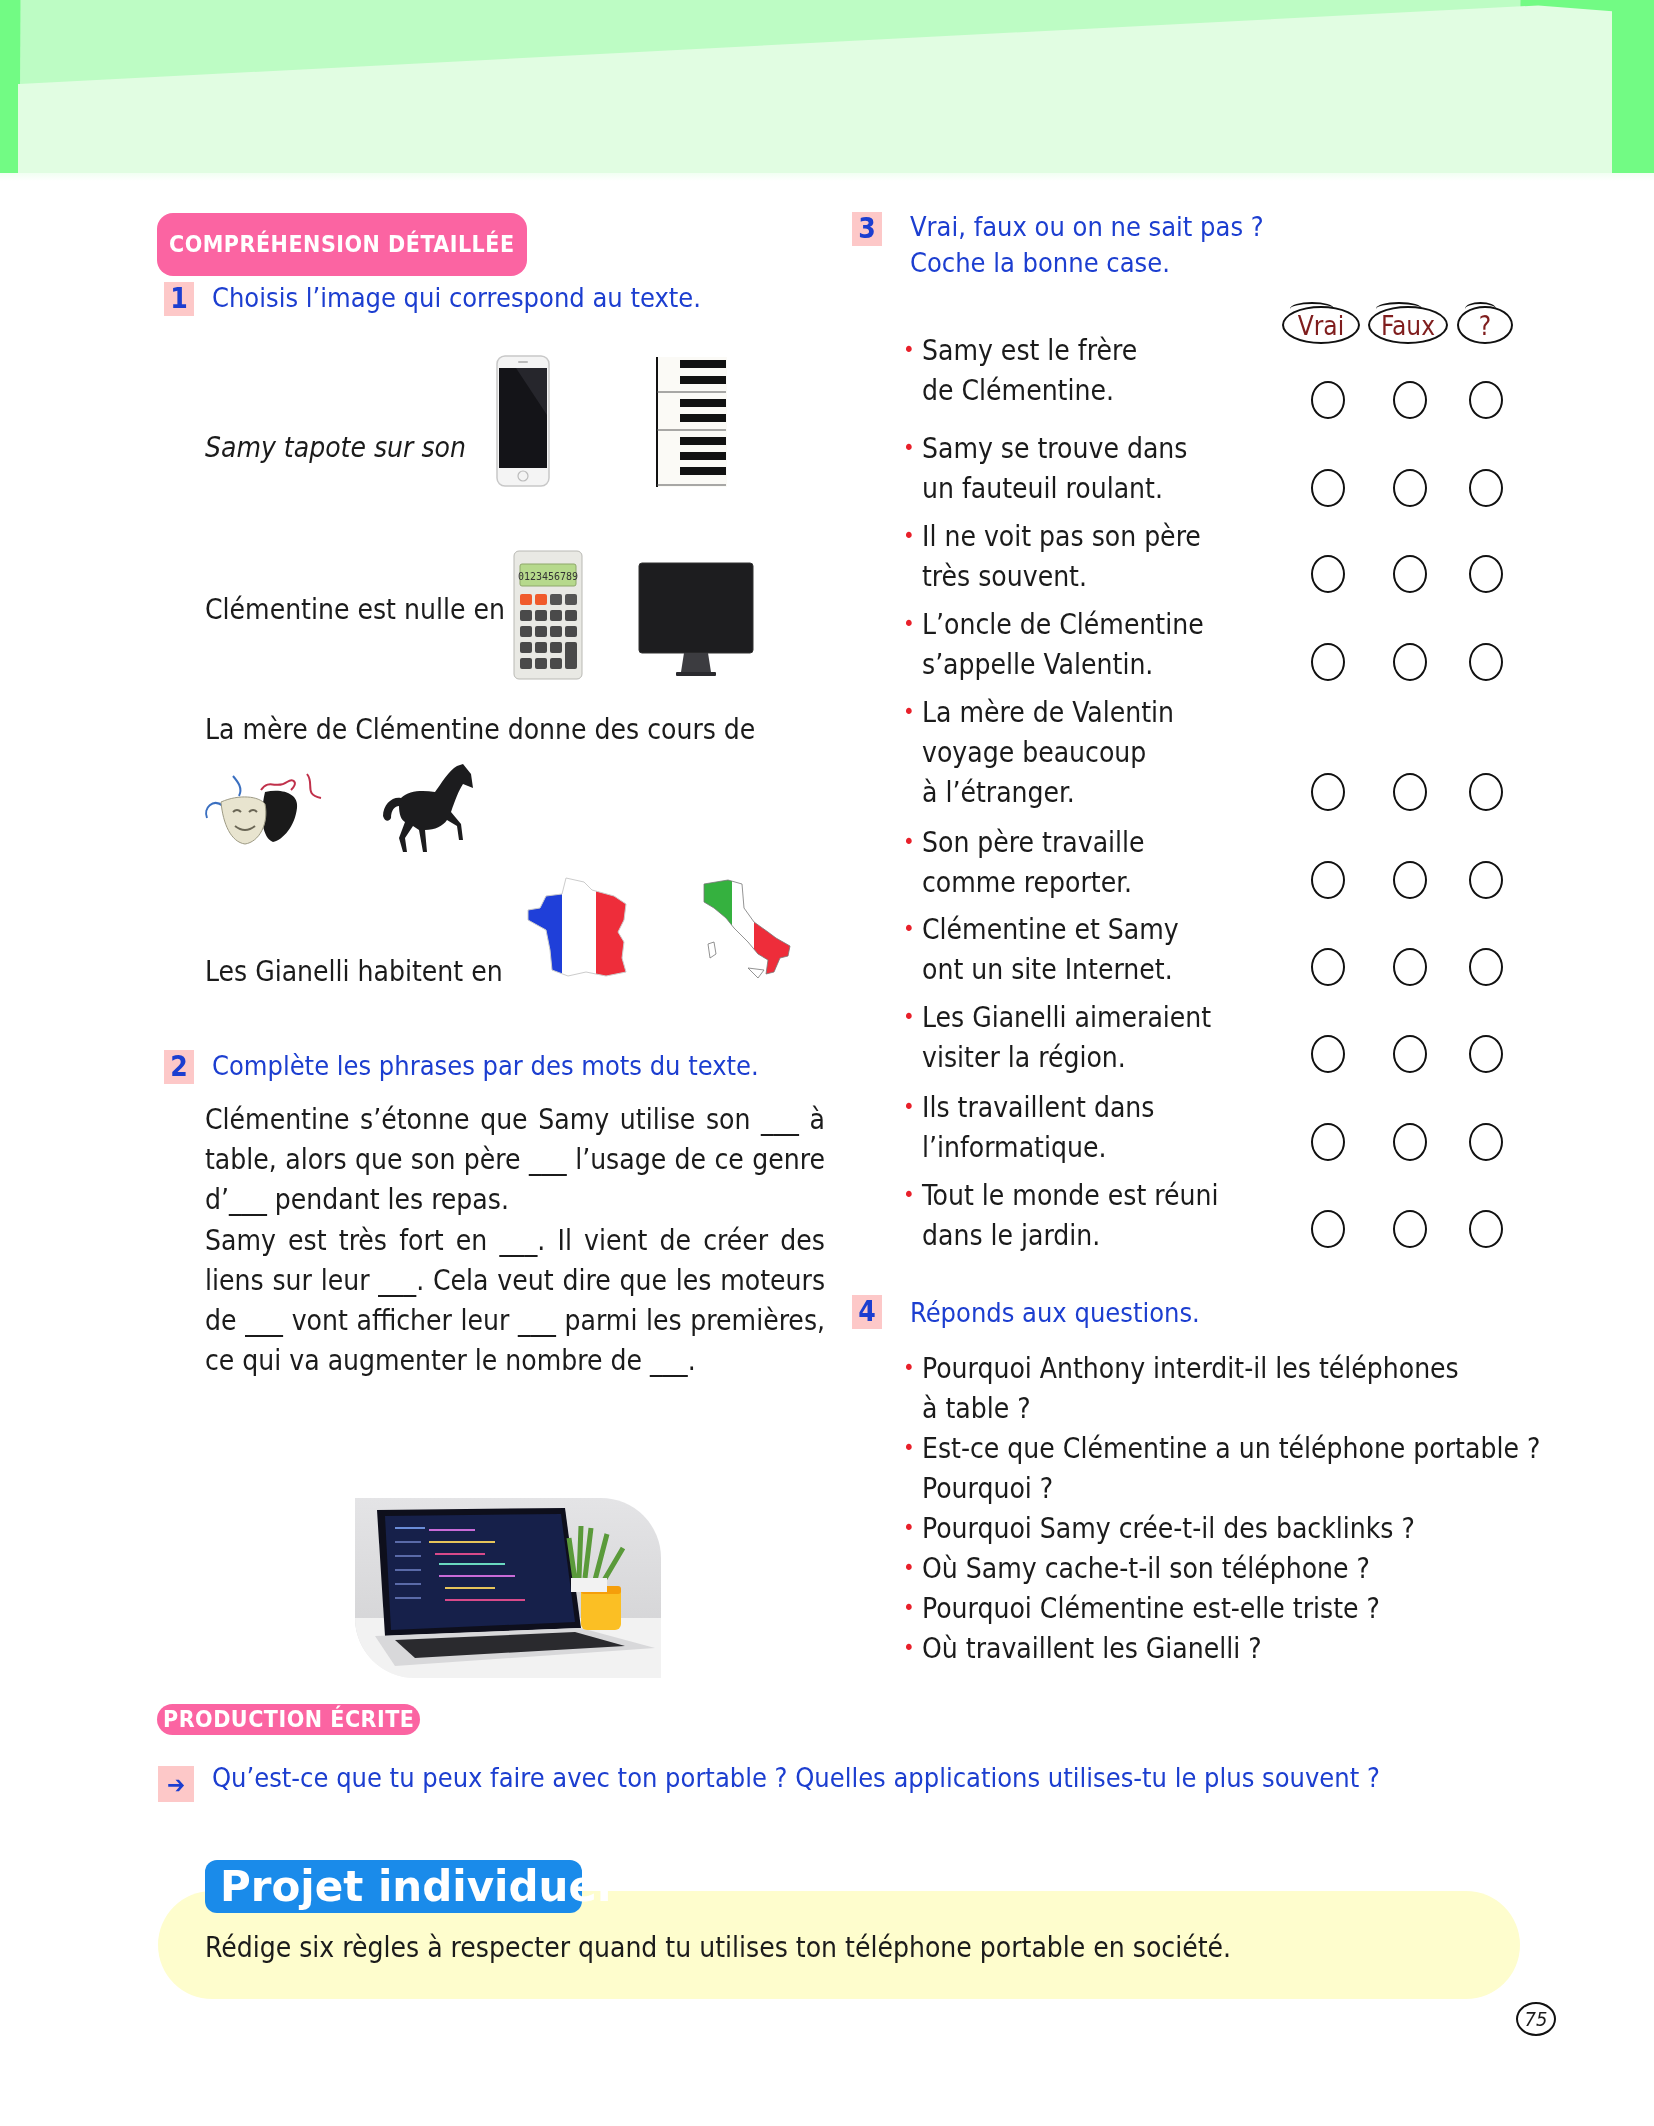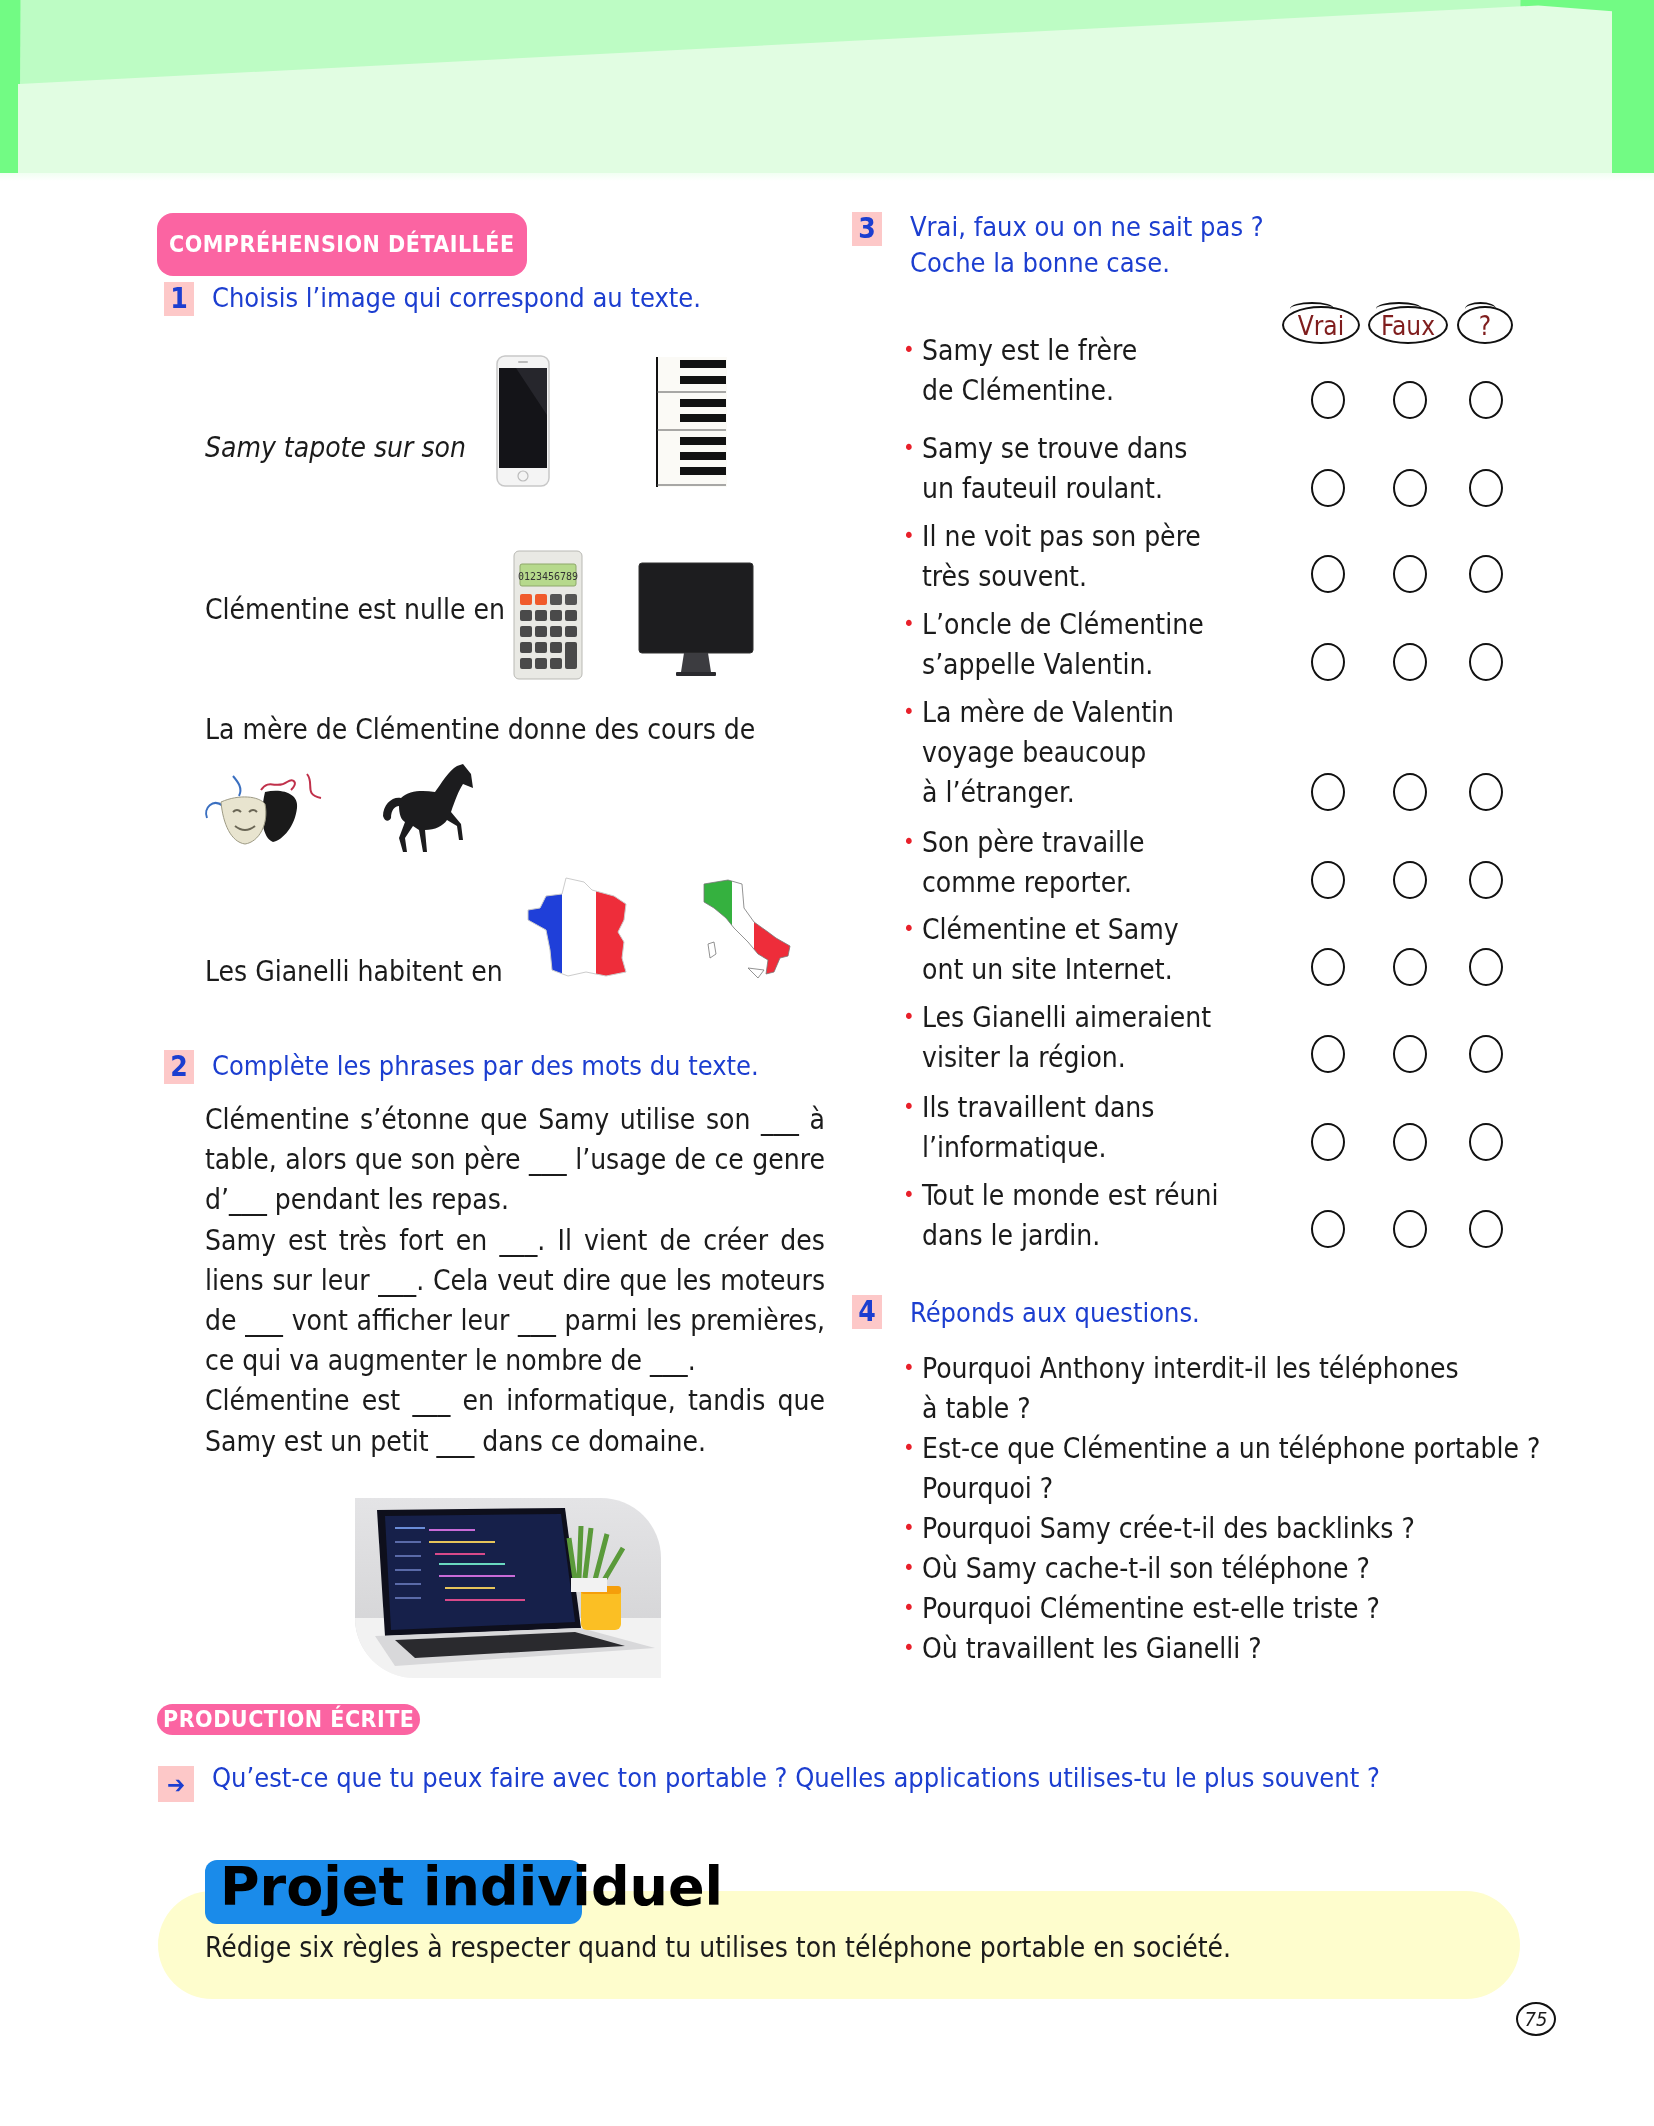--- a/index.html
+++ b/index.html
@@ -54,23 +54,23 @@
   }
 
   .q-item { position:absolute; left:903px; font-size:28px; line-height:40px; white-space:nowrap; }
   .q-item .dot { color:#e8202a; display:inline-block; width:19px; font-size:22px; vertical-align:3px; }
 
   .yellow-box {
     position:absolute; left:158px; top:1891px; width:1362px; height:108px;
     background:#fefdcd; border-radius:54px;
   }
   .projet-pill {
-    position:absolute; left:205px; top:1860px; width:377px; height:64px;
-    background:#1a8bea; color:#000000; border-radius:12px; font-weight:bold;
-    font-size:54px; line-height:53px; text-indent:15px; white-space:nowrap;
+    position:absolute; left:205px; top:1860px; width:377px; height:53px;
+    background:#1a8bea; color:#ffffff; border-radius:12px; font-weight:bold;
+    font-size:42px; line-height:53px; text-indent:15px; white-space:nowrap;
     font-family:"DejaVu Sans","Liberation Sans",sans-serif;
   }
   .page-num {
     position:absolute; left:1516px; top:2002px; width:40px; height:34px;
     border:2px solid #111; border-radius:50%; box-sizing:border-box;
     font-size:20px; line-height:30px; text-align:center; font-style:italic;
   }
 </style>
 </head>
 <body>
@@ -219,21 +219,20 @@
     <path d="M50 90 L66 92 L60 100 Z" fill="#fff" stroke="#777" stroke-width="0.8"></path>
   </svg>
 </div>
 
 <div class="num-badge" style="left:164px; top:1050px;">2</div>
 <div class="heading" style="left:212px; top:1048px;">Complète les phrases par des mots du texte.</div>
 
 <div class="fill-text">
   <p>Clémentine s’étonne que Samy utilise son ___ à table, alors que son père ___ l’usage de ce genre d’___ pendant les repas.</p>
   <p>Samy est très fort en ___. Il vient de créer des liens sur leur ___. Cela veut dire que les moteurs de ___ vont afficher leur ___ parmi les premières, ce qui va augmenter le nombre de ___.</p>
-  <p>Clémentine est ___ en informatique, tandis que Samy est un petit ___ dans ce domaine.</p>
 </div>
 
 <div class="abs" style="left:355px; top:1498px; width:306px; height:180px; border-radius:0 60px 0 60px; overflow:hidden; background:linear-gradient(180deg,#e4e4e6 0%,#d6d6d8 70%,#f4f4f4 100%);">
   <svg width="306" height="180" viewBox="0 0 306 180">
     <rect x="0" y="120" width="306" height="60" fill="#f2f2f2"></rect>
     <polygon points="22,12 210,10 226,130 30,138" fill="#0e0f1c"></polygon>
     <polygon points="30,18 206,16 220,124 36,132" fill="#16204a"></polygon>
     <g stroke-width="2">
       <line x1="40" y1="30" x2="70" y2="30" stroke="#6a8cd8"></line>
       <line x1="74" y1="32" x2="120" y2="32" stroke="#c86bd8"></line>

